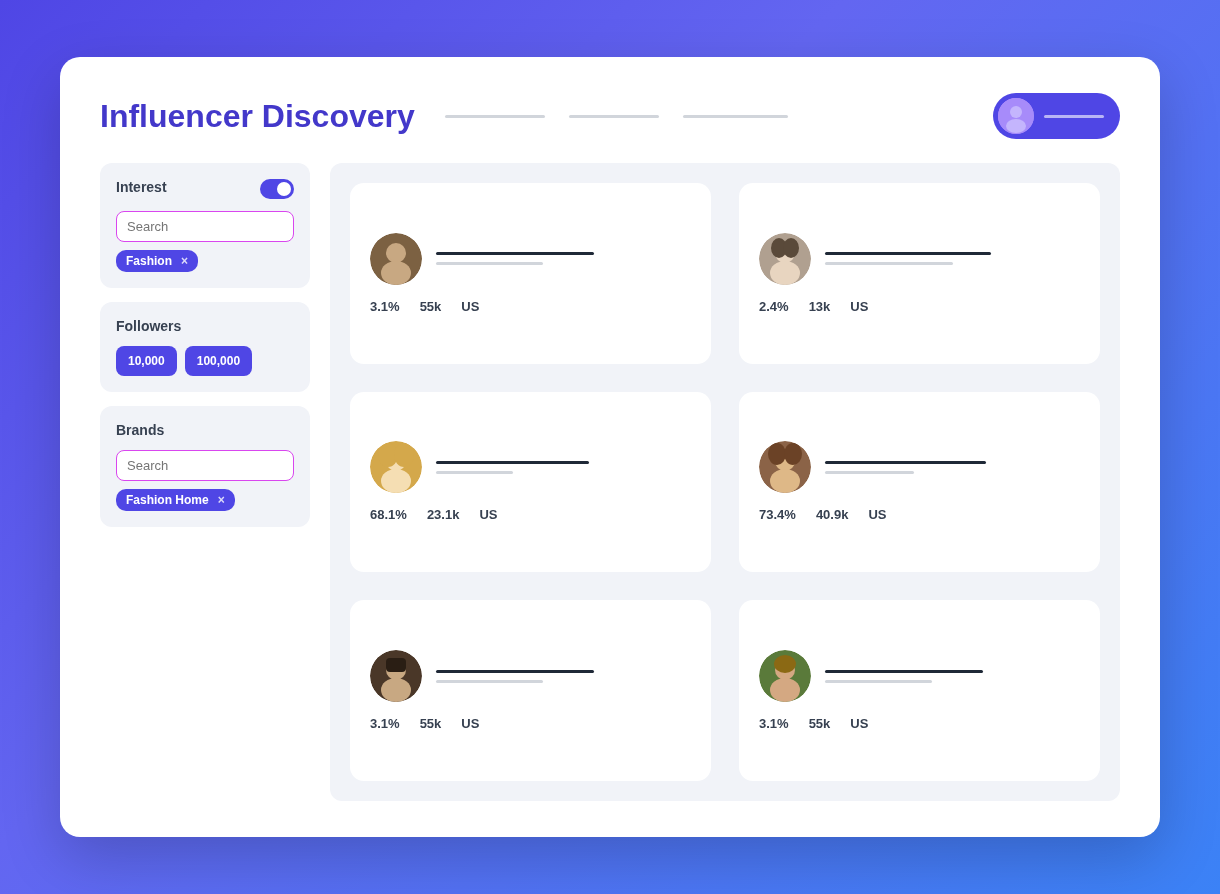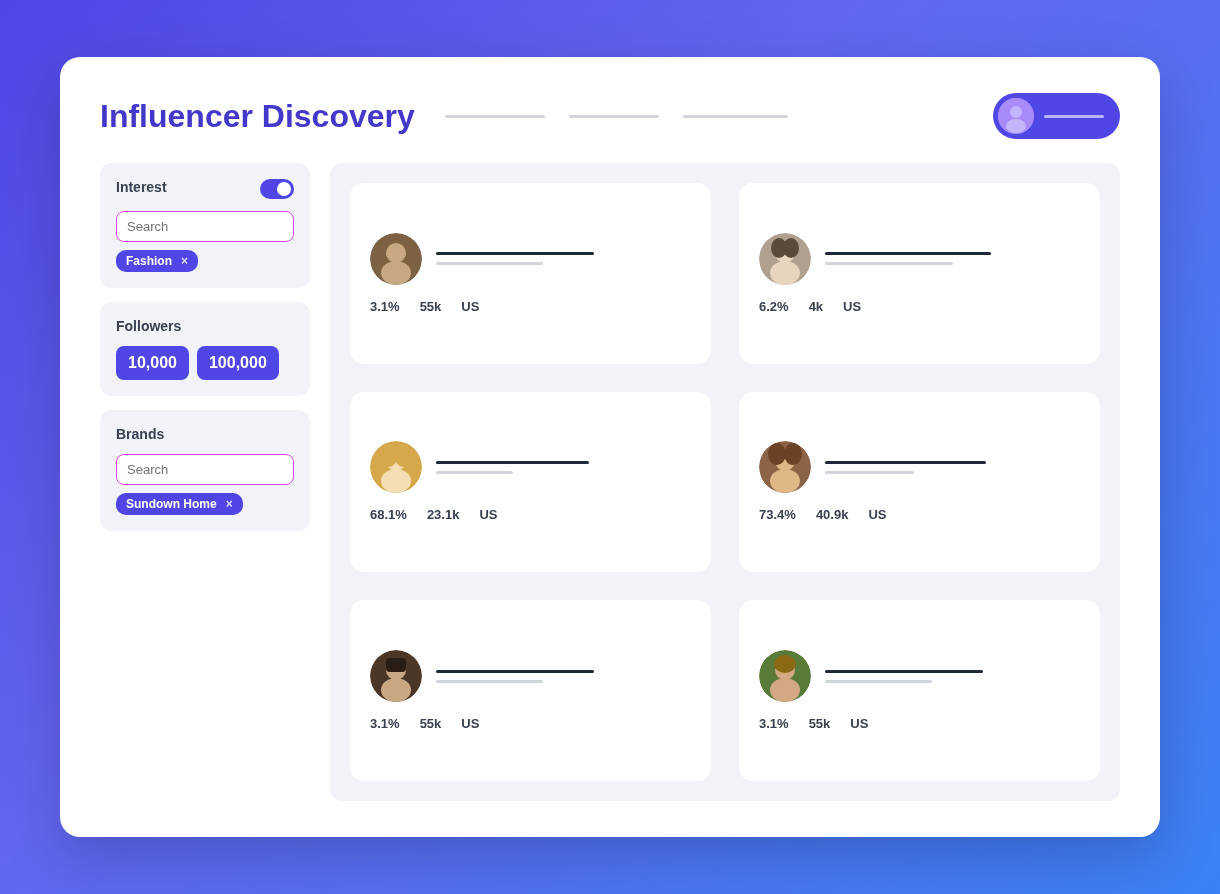--- a/index.html
+++ b/index.html
@@ -183,21 +183,21 @@
       gap: 8px;
       margin-top: 4px;
     }
 
     .follower-btn {
       background: #4f46e5;
       color: white;
       border: none;
       border-radius: 8px;
       padding: 8px 12px;
-      font-size: 16px;
+      font-size: 12px;
       font-weight: 600;
       cursor: pointer;
     }
 
     
     .results-grid {
       flex: 1;
       background: #f1f3f8;
       border-radius: 12px;
       padding: 20px;
@@ -315,21 +315,21 @@
           <button class="follower-btn">100,000</button>
         </div>
       </div>
 
       <div class="filter-section">
         <div class="filter-header">
           <span class="filter-label">Brands</span>
         </div>
         <input class="search-input" type="text" placeholder="Search" style="">
         <div class="tag">
-          <span>Sundown Home</span>
+          <span>Fashion Home</span>
           <span class="tag-close">×</span>
         </div>
       </div>
 
     </div>
 
     <div class="results-grid" id="cards-container">
     <div class="influencer-card">
     <div class="card-top">
       <div class="card-avatar">
@@ -361,22 +361,22 @@
                 <ellipse cx="20" cy="15" rx="8" ry="10" fill="#5a4a3a"></ellipse>
                 <ellipse cx="32" cy="15" rx="8" ry="10" fill="#5a4a3a"></ellipse>
               </svg>
       </div>
       <div class="card-lines">
         <div class="card-line-main" style="width:65%"></div>
         <div class="card-line-sub" style="width:50%"></div>
       </div>
     </div>
     <div class="card-stats">
-      <span>6.2%</span>
-      <span>4k</span>
+      <span>2.4%</span>
+      <span>13k</span>
       <span>US</span>
     </div>
   </div>
         <div class="influencer-card">
     <div class="card-top">
       <div class="card-avatar">
         <svg width="52" height="52" viewBox="0 0 52 52">
                 <circle cx="26" cy="26" r="26" fill="#d4a84b"></circle>
                 <circle cx="26" cy="20" r="10" fill="#f5deb3"></circle>
                 <ellipse cx="26" cy="40" rx="15" ry="12" fill="#f5deb3"></ellipse>

